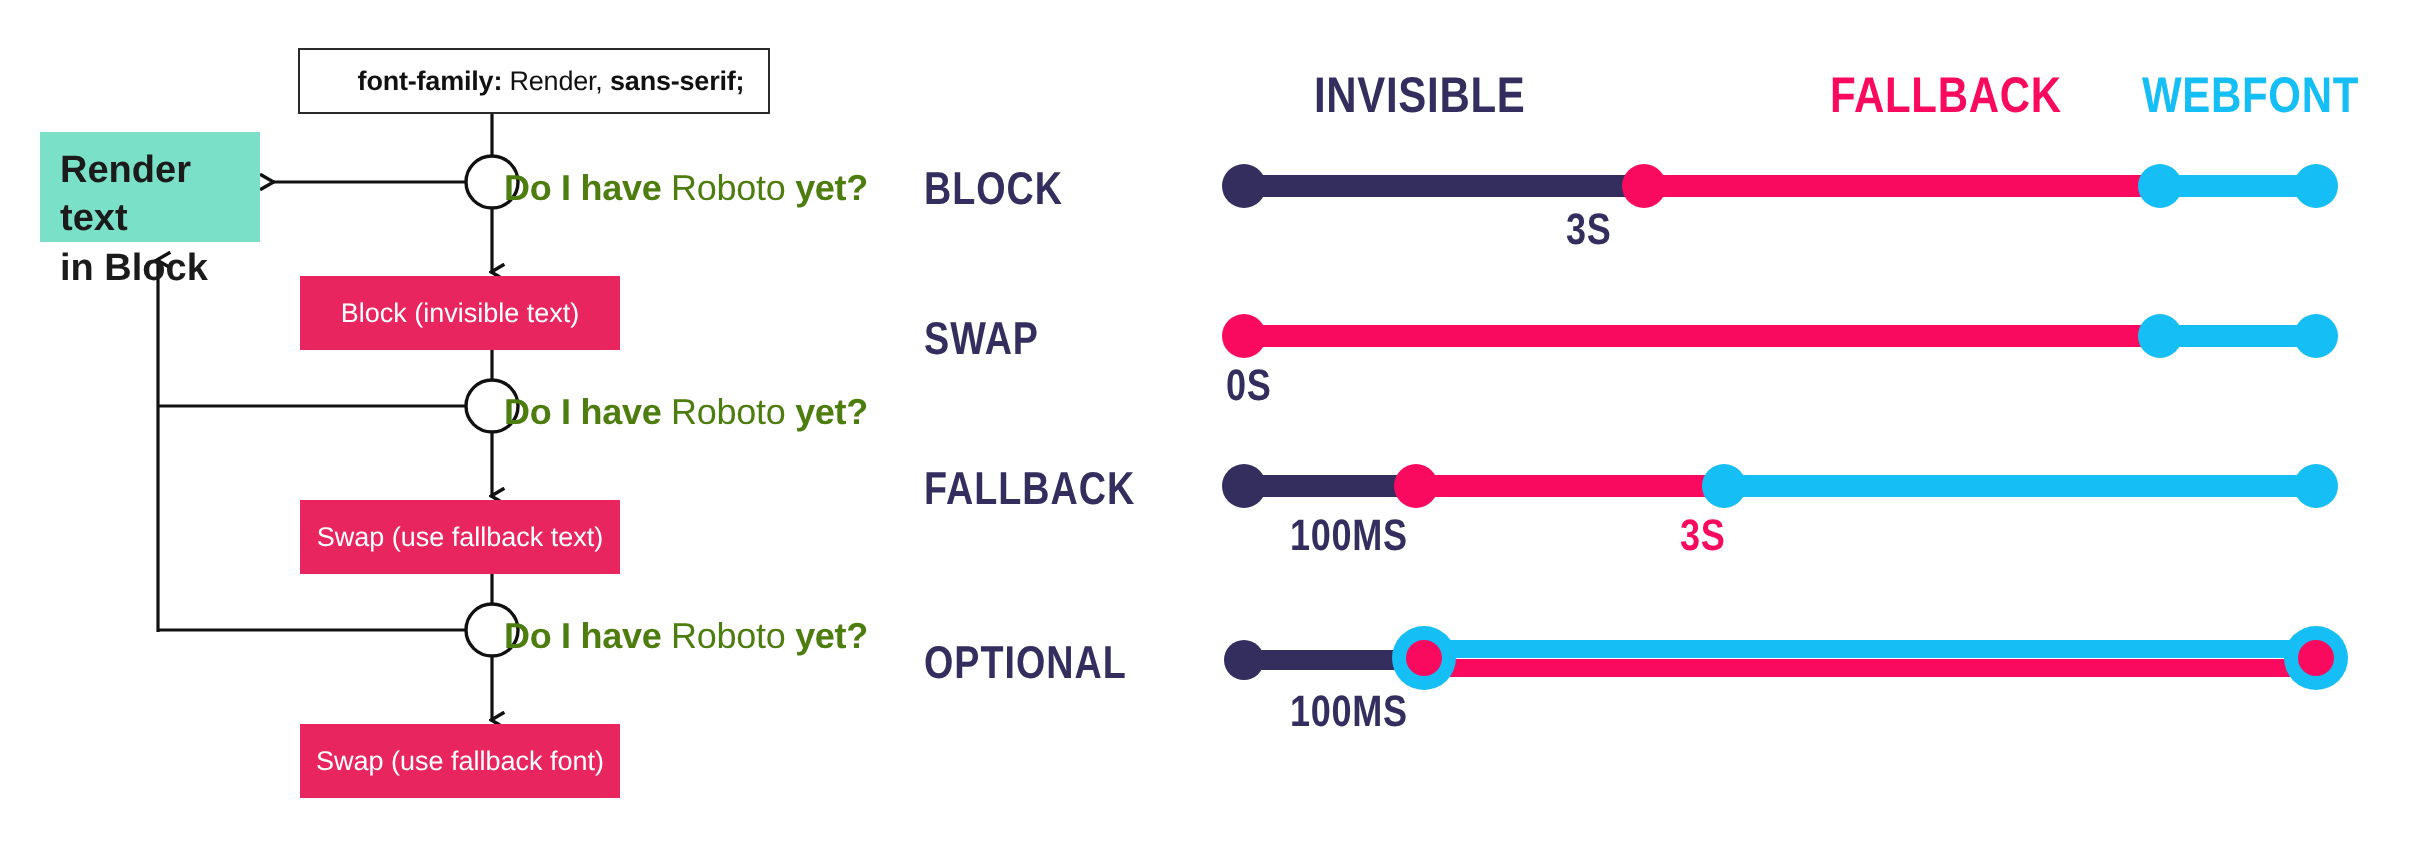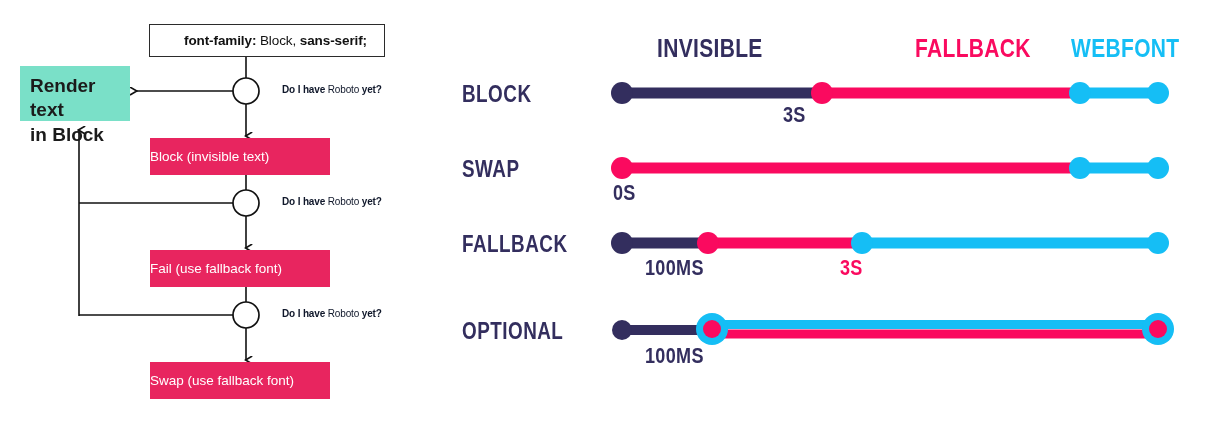--- a/index.html
+++ b/index.html
@@ -63,39 +63,39 @@
     padding: 8px 9px 0 10px;
     font-size: 19px;
     font-weight: bold;
     color: #1b1b1b;
     line-height: 1.28;
   }
 
   .pink-box {
     position: absolute;
     left: 150px;
-    width: 180px;
+    width: 160px;
     height: 37px;
     background: #e8255f;
     display: flex;
     align-items: center;
-    justify-content: flex-start;
+    justify-content: center;
     color: #ffffff;
     font-size: 13.5px;
     font-weight: normal;
   }
   #box-block    { top: 138px; }
   #box-swap     { top: 250px; }
   #box-fail     { top: 362px; }
 
   .decision-label {
     position: absolute;
-    left: 282px;
-    font-size: 10px;
-    color: #0f172a;
+    left: 252px;
+    font-size: 18px;
+    color: #4d7c0f;
     white-space: nowrap;
     font-weight: bold;
     letter-spacing: -0.15px;
   }
   .decision-label .reg { font-weight: normal; }
   #dlabel-1 { top: 84px; }
   #dlabel-2 { top: 196px; }
   #dlabel-3 { top: 308px; }
 
   
@@ -181,33 +181,33 @@
 
       <line x1="79" y1="316" x2="79" y2="130" marker-end="url(#arrowUp)"></line>
     </g>
 
     <circle cx="246" cy="91" r="13" fill="#ffffff" stroke="#111111" stroke-width="1.7"></circle>
     <circle cx="246" cy="203" r="13" fill="#ffffff" stroke="#111111" stroke-width="1.7"></circle>
     <circle cx="246" cy="315" r="13" fill="#ffffff" stroke="#111111" stroke-width="1.7"></circle>
   </svg>
 
   <div class="code-box">
-    <span class="bold">font-family:</span>&nbsp;<span class="reg">Block,</span>&nbsp;<span class="bold">sans-serif;</span>
+    <span class="bold">font-family:</span>&nbsp;<span class="reg">Render,</span>&nbsp;<span class="bold">sans-serif;</span>
   </div>
 
   <div class="render-box">
     <div>Render text</div>
     <div>in Block</div>
   </div>
 
   <div class="pink-box" id="box-block">
     <span>Block (invisible text)</span>
   </div>
   <div class="pink-box" id="box-swap">
-    <span>Fail (use fallback font)</span>
+    <span>Swap (use fallback text)</span>
   </div>
   <div class="pink-box" id="box-fail">
     <span>Swap (use fallback font)</span>
   </div>
 
   <div class="decision-label" id="dlabel-1">
     <span>Do I have</span>
     <span class="reg">Roboto</span>
     <span>yet?</span>
   </div>

